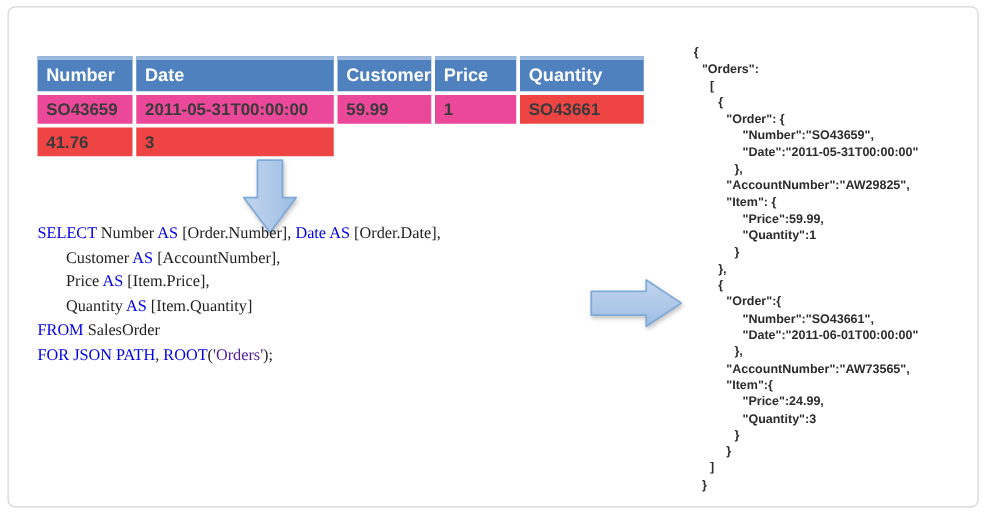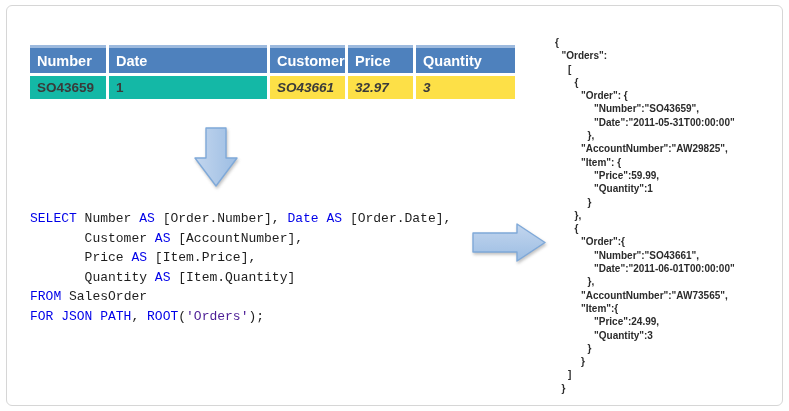--- a/index.html
+++ b/index.html
@@ -44,36 +44,36 @@
   }
   .cell {
     font-weight: bold;
     font-size: 13.5px;
     color: #3a3a3a;
     display: flex;
     align-items: center;
     padding-left: 7px;
     box-sizing: border-box;
   }
-  .cell.r0 { background: #14b8a6; }
-  .cell.r1 { background: #fde047; font-style: italic; }
+  .cell.r0 { background: #ec4899; }
+  .cell.r1 { background: #ef4444; }
 
   
   .arrow-svg {
     position: absolute;
     filter: drop-shadow(1.5px 2px 1.5px rgba(120,120,120,0.45));
   }
   .arrow-down  { left: 193px; top: 127px; }
   .arrow-right { left: 472px; top: 221px; }
 
   
   .sql-block {
     position: absolute;
-    left: 30px; top: 209px;
-    font-family: Liberation Mono, monospace;
+    left: 30px; top: 176px;
+    font-family: Liberation Serif, serif;
     font-size: 13px;
     line-height: 19.5px;
     white-space: pre;
   }
   .sql-line { height: 19.5px; }
   .kw  { color: #0000e8; }
   .pl  { color: #1e1e1e; }
   .str { color: #4c1d95; }
 
   
@@ -98,23 +98,25 @@
 
   <div class="frame"></div>
 
   <div class="sales-grid" id="sales-grid">
       <div class="h-cell">Number</div>
       <div class="h-cell">Date</div>
       <div class="h-cell">Customer</div>
       <div class="h-cell">Price</div>
       <div class="h-cell">Quantity</div>
       <div class="cell r0">SO43659</div>
+      <div class="cell r0">2011-05-31T00:00:00</div>
+      <div class="cell r0">59.99</div>
       <div class="cell r0">1</div>
       <div class="cell r1">SO43661</div>
-      <div class="cell r1">32.97</div>
+      <div class="cell r1">41.76</div>
       <div class="cell r1">3</div>
     </div>
 
   <svg class="arrow-svg arrow-down" width="46" height="62" viewBox="0 0 46 62">
     <defs>
       <linearGradient id="gradDown" x1="0" y1="0" x2="1" y2="0">
         <stop offset="0" stop-color="#c3d6ee"></stop>
         <stop offset="1" stop-color="#9cbde3"></stop>
       </linearGradient>
     </defs>

